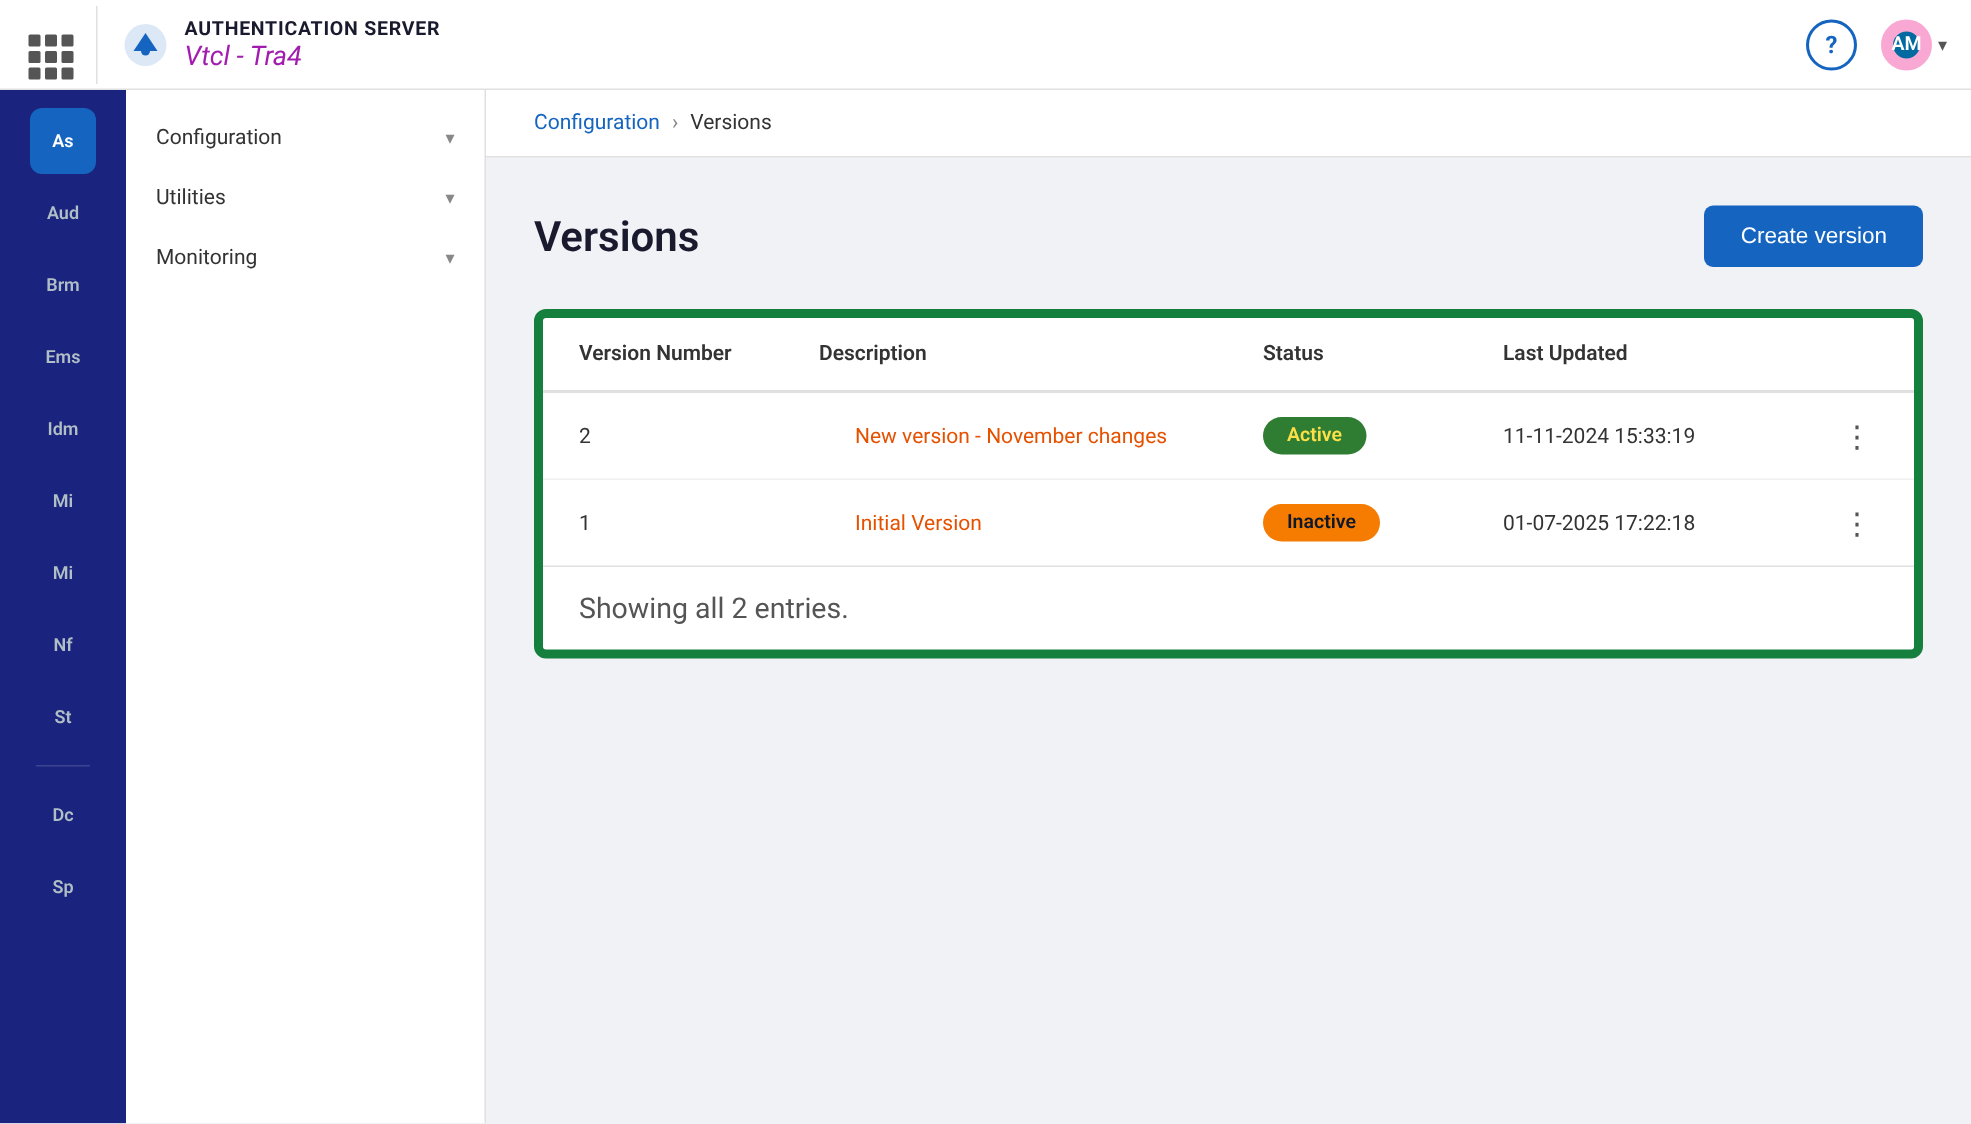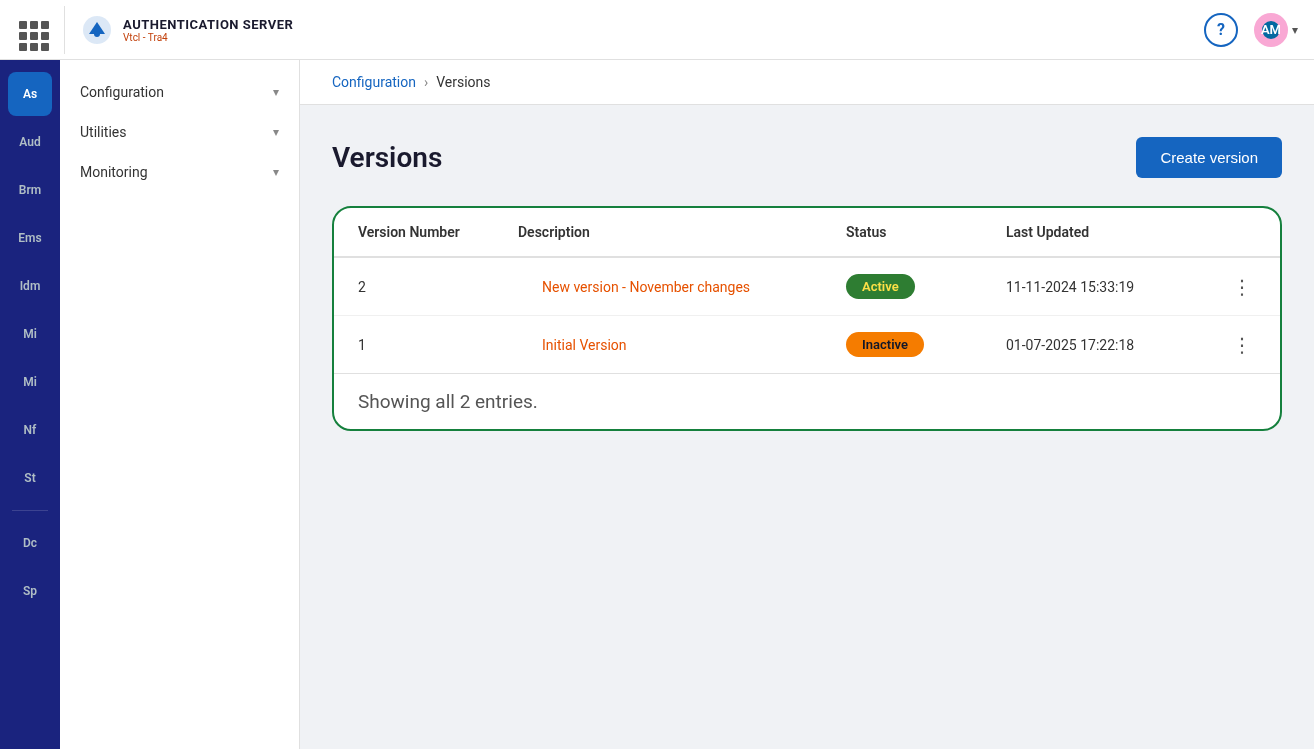--- a/index.html
+++ b/index.html
@@ -56,22 +56,23 @@
       display: flex;
       flex-direction: column;
     }
     .header-app-name {
       font-size: 13px;
       font-weight: 700;
       color: #1a1a2e;
       letter-spacing: 0.5px;
     }
     .header-subtitle {
-      font-size: 10px;
-      color: #c2410c;
+      font-size: 18px;
+      color: #a21caf;
+      font-style: italic;
     }
     .header-right {
       display: flex;
       align-items: center;
       gap: 16px;
     }
     .help-btn {
       width: 34px;
       height: 34px;
       border-radius: 50%;
@@ -110,21 +111,21 @@
 
     
     .main-layout {
       display: flex;
       flex: 1;
       overflow: hidden;
     }
 
     
     .icon-nav {
-      width: 60px;
+      width: 84px;
       background: #1a237e;
       display: flex;
       flex-direction: column;
       align-items: center;
       padding: 12px 0;
       gap: 4px;
       overflow-y: auto;
     }
     .nav-icon-item {
       width: 44px;
@@ -213,22 +214,22 @@
       padding: 12px 24px;
       border-radius: 6px;
       font-size: 15px;
       font-weight: 500;
       cursor: pointer;
     }
 
     
     .table-container {
       background: white;
-      border-radius: 19px;
-      border: 2px solid #15803d;
+      border-radius: 8px;
+      border: 6px solid #15803d;
       overflow: hidden;
     }
     table {
       width: 100%;
       border-collapse: collapse;
     }
     thead tr {
       border-bottom: 2px solid #e0e0e0;
     }
     th {

